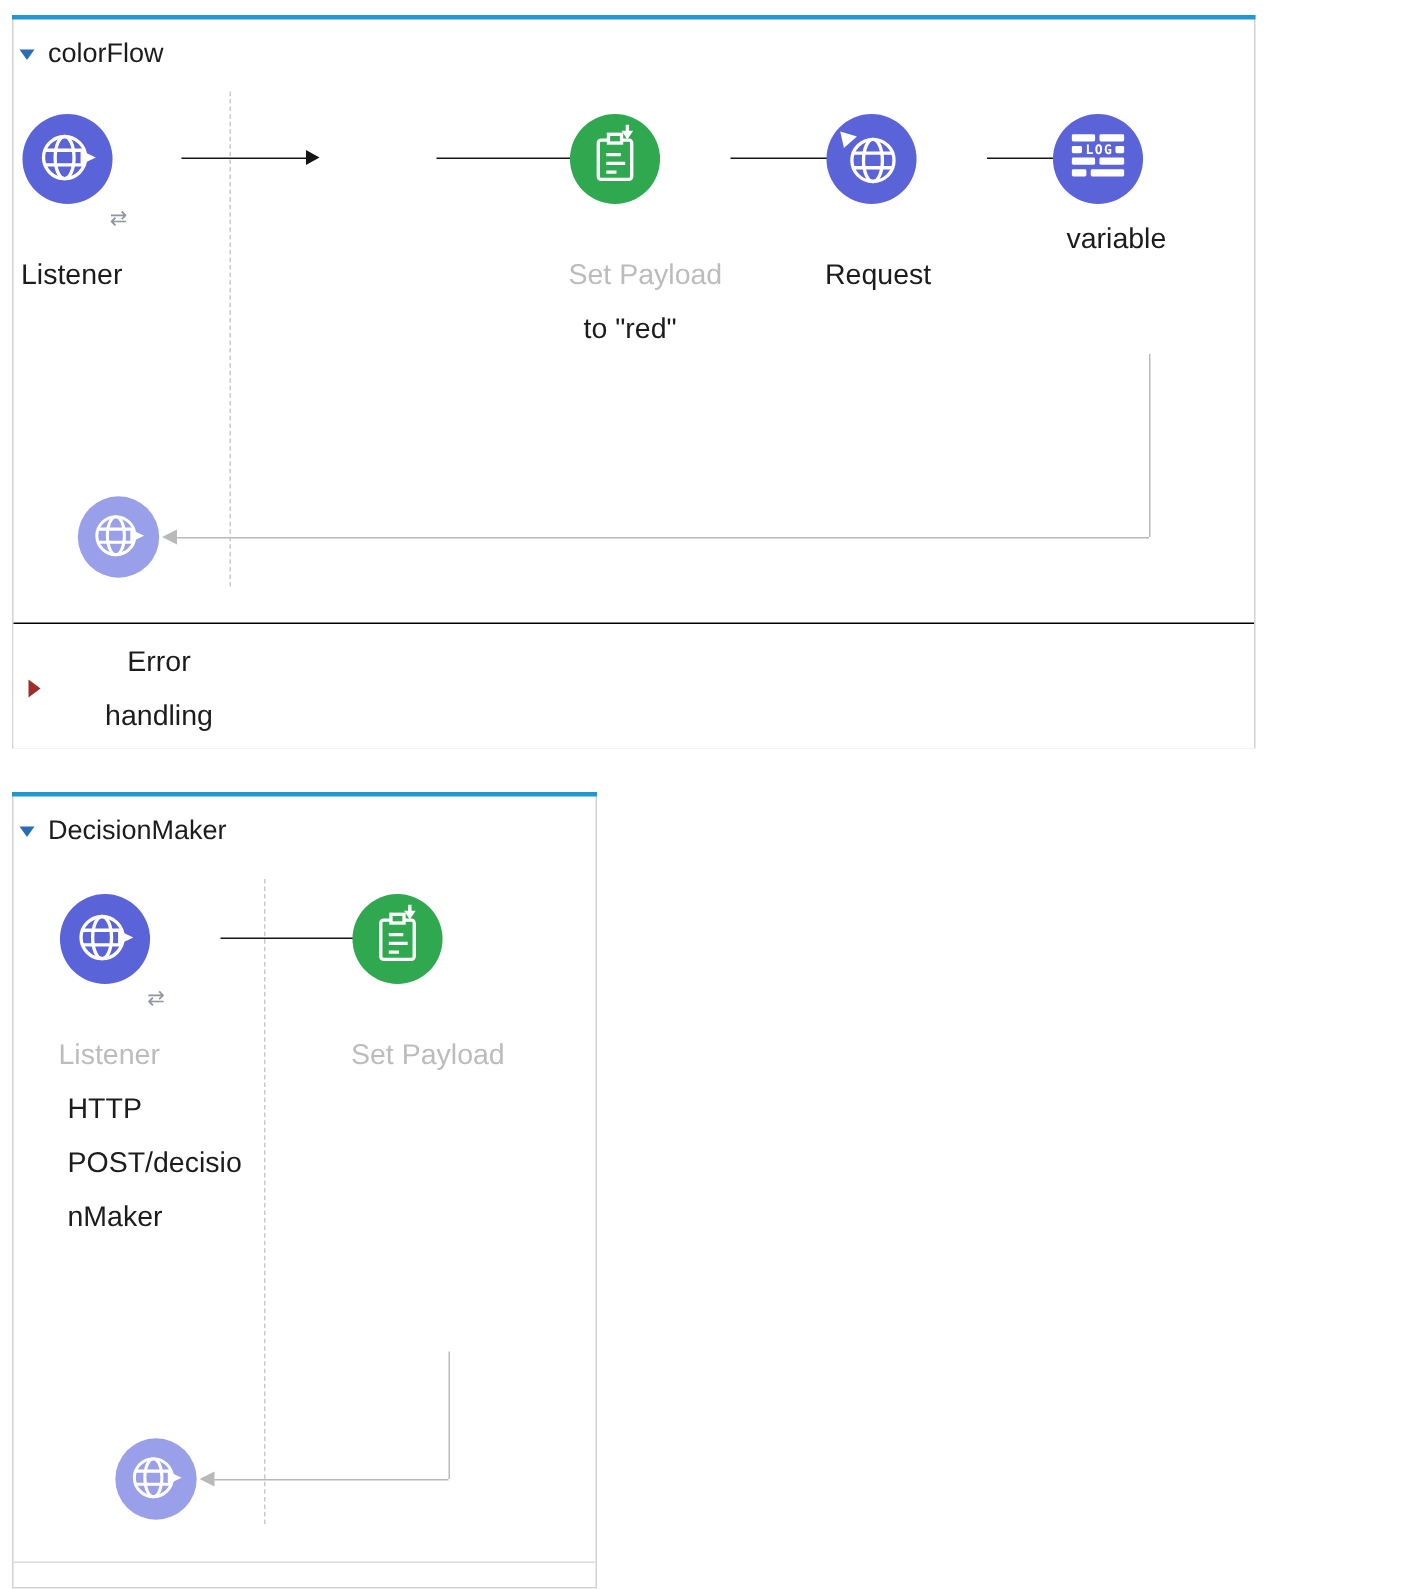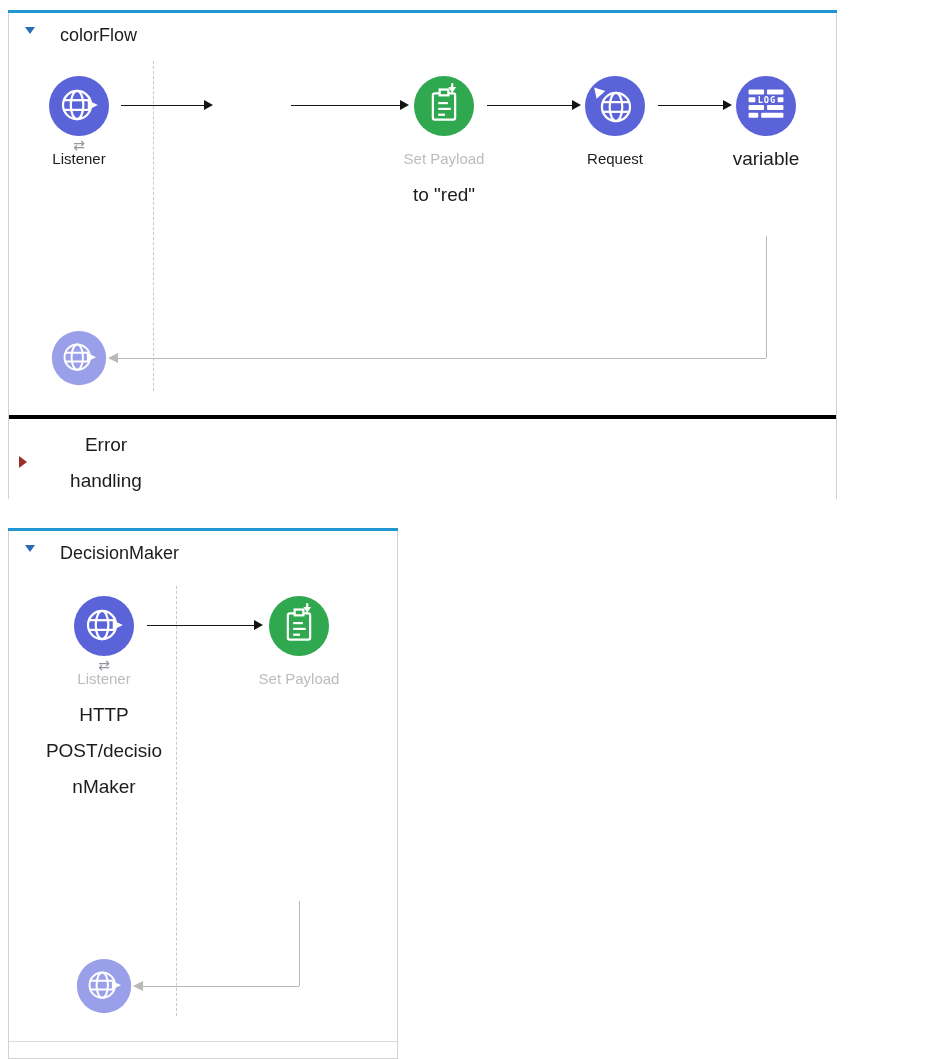--- a/index.html
+++ b/index.html
@@ -4,41 +4,41 @@
 <style>
   :root{
     --accent-blue:#2196d1; --purple:#5b63d8; --purple-light:#9a9fe9;
     --green:#2fa84f; --muted:#bcbcbc; --gray-line:#b9b9b9;
   }
   *{margin:0;padding:0;box-sizing:border-box}
   body{width:936px;height:1059px;position:relative;background:#fff;
        font-family:"Liberation Sans",sans-serif;overflow:hidden;color:#1c1c1c}
   .flow{position:absolute;background:#fff;border:1px solid #d2d2d2}
   .topbar{position:absolute;top:-1px;left:-1px;right:-1px;height:3px;background:var(--accent-blue)}
-  .flow-head{position:absolute;top:14px;left:16px;display:flex;gap:25px}
+  .flow-head{position:absolute;top:14px;left:4px;display:flex;align-items:center;gap:9px}
   .tri-down{width:0;height:0;border-left:5px solid transparent;border-right:5px solid transparent;
             border-top:7px solid #2a6db5;margin-top:2px}
   .flow-title{font-size:18px}
   .dashline{position:absolute;width:0;border-left:1px dashed #c9c9c9}
-  .node{position:absolute;width:130px;text-align:center}
+  .node{position:absolute;width:130px;text-align:left}
   .icon{display:inline-block;line-height:0}
-  .nlabel{font-size:15px;line-height:36px}
+  .nlabel{margin-top:24px;font-size:19px;line-height:36px}
   .muted{color:var(--muted)}
   .nsub{font-size:19px;line-height:36px;margin:0 auto;color:#1c1c1c}
   .sub-wrap{overflow-wrap:anywhere;word-break:break-word}
   .exchange{position:absolute;top:63px;left:50%;transform:translateX(-50%);
             font-size:14px;color:#9096a0;line-height:1;background:#fff;padding:0 2px}
   .arrow{position:absolute;height:0;border-top:1.6px solid #141414}
   .arrow i{position:absolute;right:-8px;top:-5.8px;width:0;height:0;display:block;
            border-left:9px solid #141414;border-top:5px solid transparent;border-bottom:5px solid transparent}
   .vline{position:absolute;width:0;border-left:1px solid var(--gray-line)}
   .hline{position:absolute;height:0;border-top:1px solid var(--gray-line)}
   .larrow{position:absolute;width:0;height:0;border-right:10px solid var(--gray-line);
           border-top:5px solid transparent;border-bottom:5px solid transparent}
-  .error-sec{position:absolute;left:0;right:0;border-top:4px solid #000000;background:#fff}
+  .error-sec{position:absolute;left:0;right:0;border-top:1px solid #000000;background:#fff}
   .tri-right{position:absolute;left:10px;top:37px;width:0;height:0;
              border-top:6px solid transparent;border-bottom:6px solid transparent;
              border-left:8px solid #a02c2c}
   .err-label{position:absolute;left:42px;top:8px;width:110px;text-align:center;
              font-size:19px;line-height:36px}
   .stroke-w{stroke:#fff;fill:none;stroke-width:2.3px}
   .fill-w{fill:#fff}
   .fill-purple{fill:var(--purple)}
   .fill-green{fill:var(--green)}
   .fill-lav{fill:var(--purple-light)}

